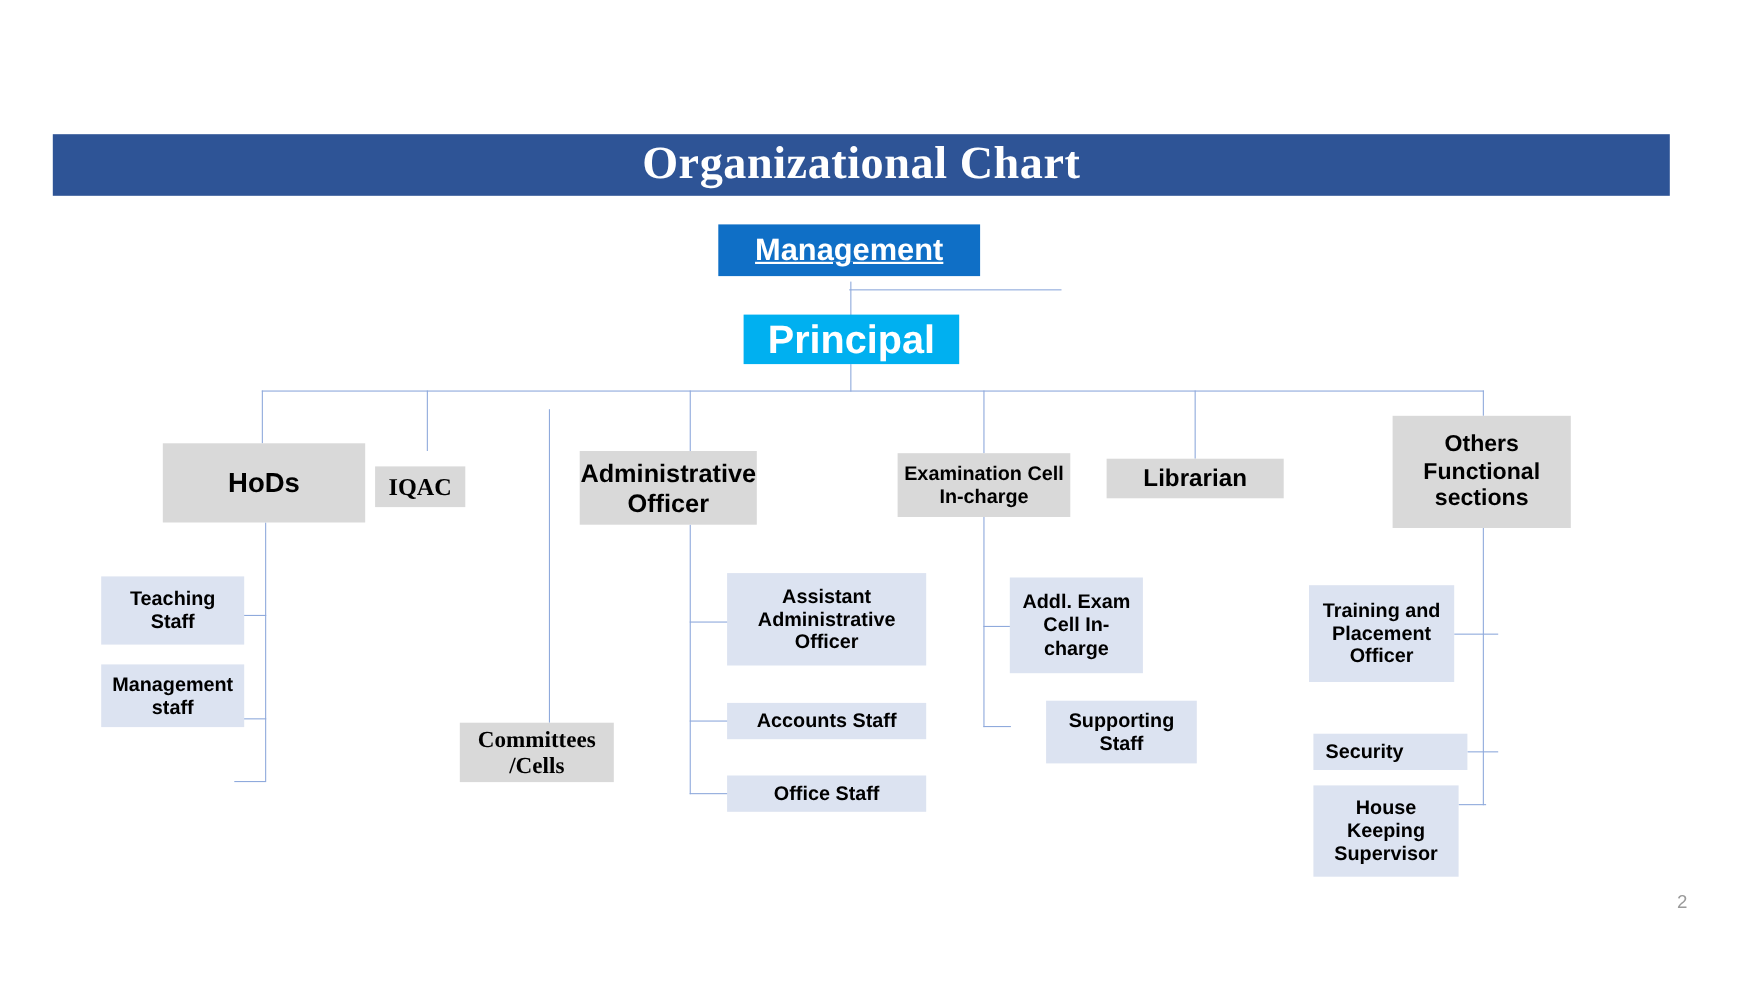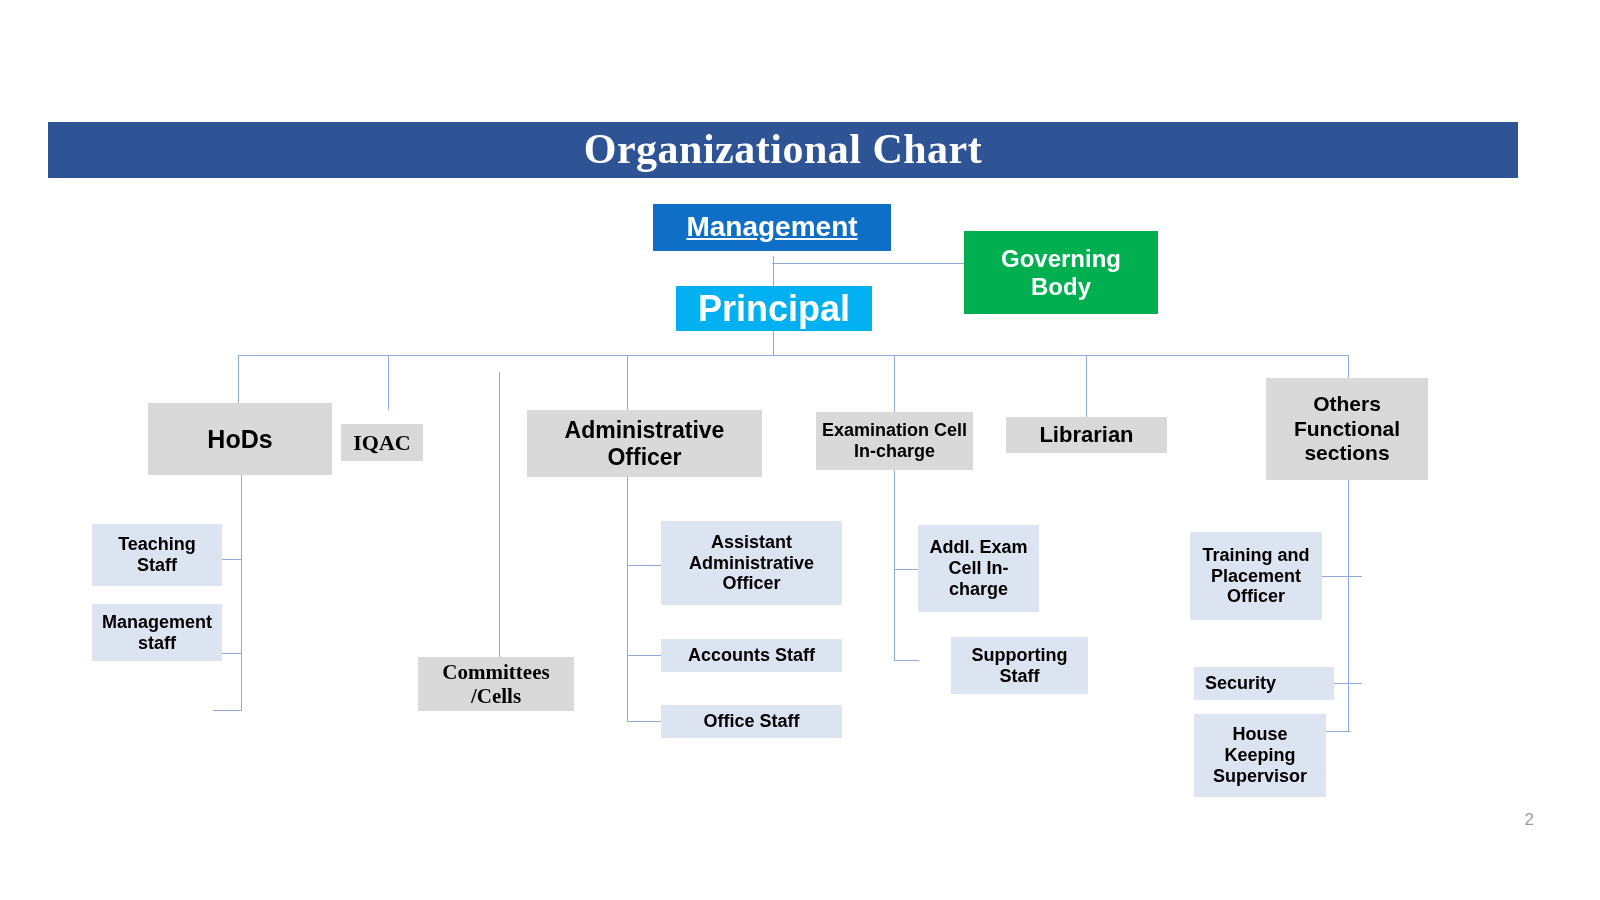--- a/index.html
+++ b/index.html
@@ -123,37 +123,34 @@
 
   <div class="ln ln-v" style="left:1348px; top:480px; height:252px;"></div>
   <div class="ln ln-h" style="left:1322px; top:576px; width:40px;"></div>
   <div class="ln ln-h" style="left:1334px; top:683px; width:28px;"></div>
   <div class="ln ln-h" style="left:1326px; top:731px; width:25px;"></div>
 
   <div class="node n-blue" style="left:653px; top:204px; width:238px; height:47px; font-size:28px;text-decoration:underline;">
     <span class="lbl">Management</span>
   </div>
 
-  <div class="node n-green" style="left:964px; top:231px; width:194px; height:83px; font-size:24px;">
-    <span class="lbl">Governing Body</span>
-  </div>
 
   <div class="node n-cyan" style="left:676px; top:286px; width:196px; height:45px; font-size:36px;">
     <span class="lbl">Principal</span>
   </div>
 
   <div class="node n-gray" style="left:148px; top:403px; width:184px; height:72px; font-size:25px;">
     <span class="lbl">HoDs</span>
   </div>
 
   <div class="node n-gray serif" style="left:341px; top:424px; width:82px; height:37px; font-size:22px;">
     <span class="lbl">IQAC</span>
   </div>
 
-  <div class="node n-gray" style="left:527px; top:410px; width:235px; height:67px; font-size:23px;">
+  <div class="node n-gray" style="left:527px; top:410px; width:161px; height:67px; font-size:23px;">
     <span class="lbl">Administrative Officer</span>
   </div>
 
   <div class="node n-gray" style="left:816px; top:412px; width:157px; height:58px; font-size:18px;">
     <span class="lbl">Examination Cell In-charge</span>
   </div>
 
   <div class="node n-gray" style="left:1006px; top:417px; width:161px; height:36px; font-size:22px;">
     <span class="lbl">Librarian</span>
   </div>
@@ -164,21 +161,21 @@
 
   <div class="node n-lblue" style="left:92px; top:524px; width:130px; height:62px; font-size:18px;">
     <span class="lbl">Teaching Staff</span>
   </div>
 
   <div class="node n-lblue" style="left:92px; top:604px; width:130px; height:57px; font-size:18px;">
     <span class="lbl">Management staff</span>
   </div>
 
 
-  <div class="node n-gray serif" style="left:418px; top:657px; width:156px; height:54px; font-size:21px;">
+  <div class="node n-gray serif" style="left:418px; top:657px; width:140px; height:54px; font-size:21px;">
     <span class="lbl">Committees /Cells</span>
   </div>
 
   <div class="node n-lblue" style="left:661px; top:521px; width:181px; height:84px; font-size:18px;">
     <span class="lbl">Assistant Administrative Officer</span>
   </div>
 
   <div class="node n-lblue" style="left:661px; top:705px; width:181px; height:33px; font-size:18px;">
     <span class="lbl">Office Staff</span>
   </div>

